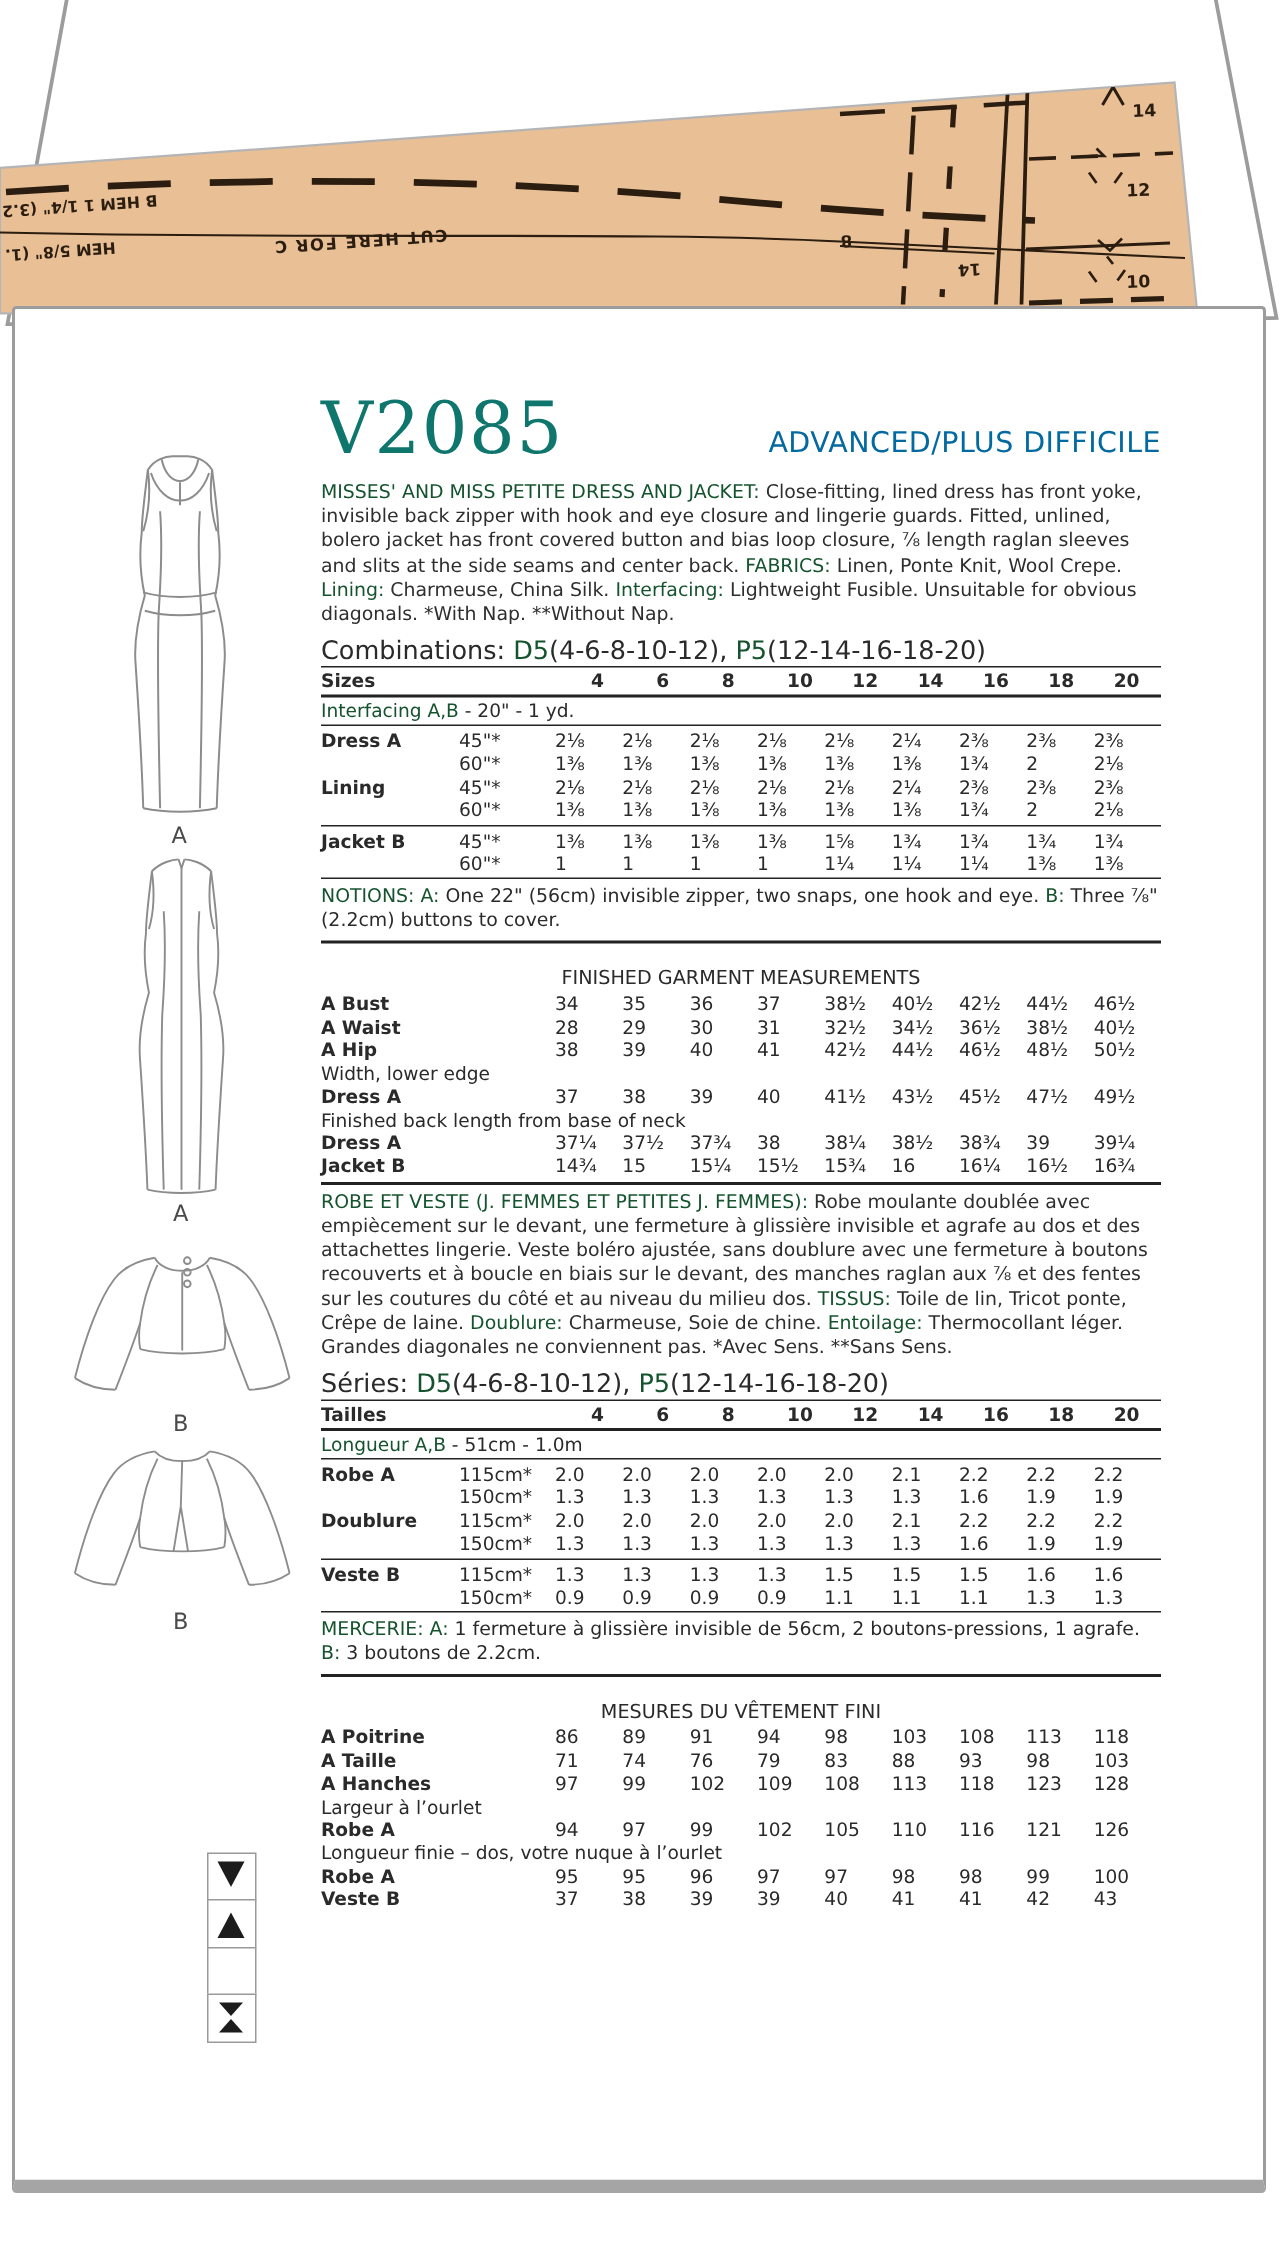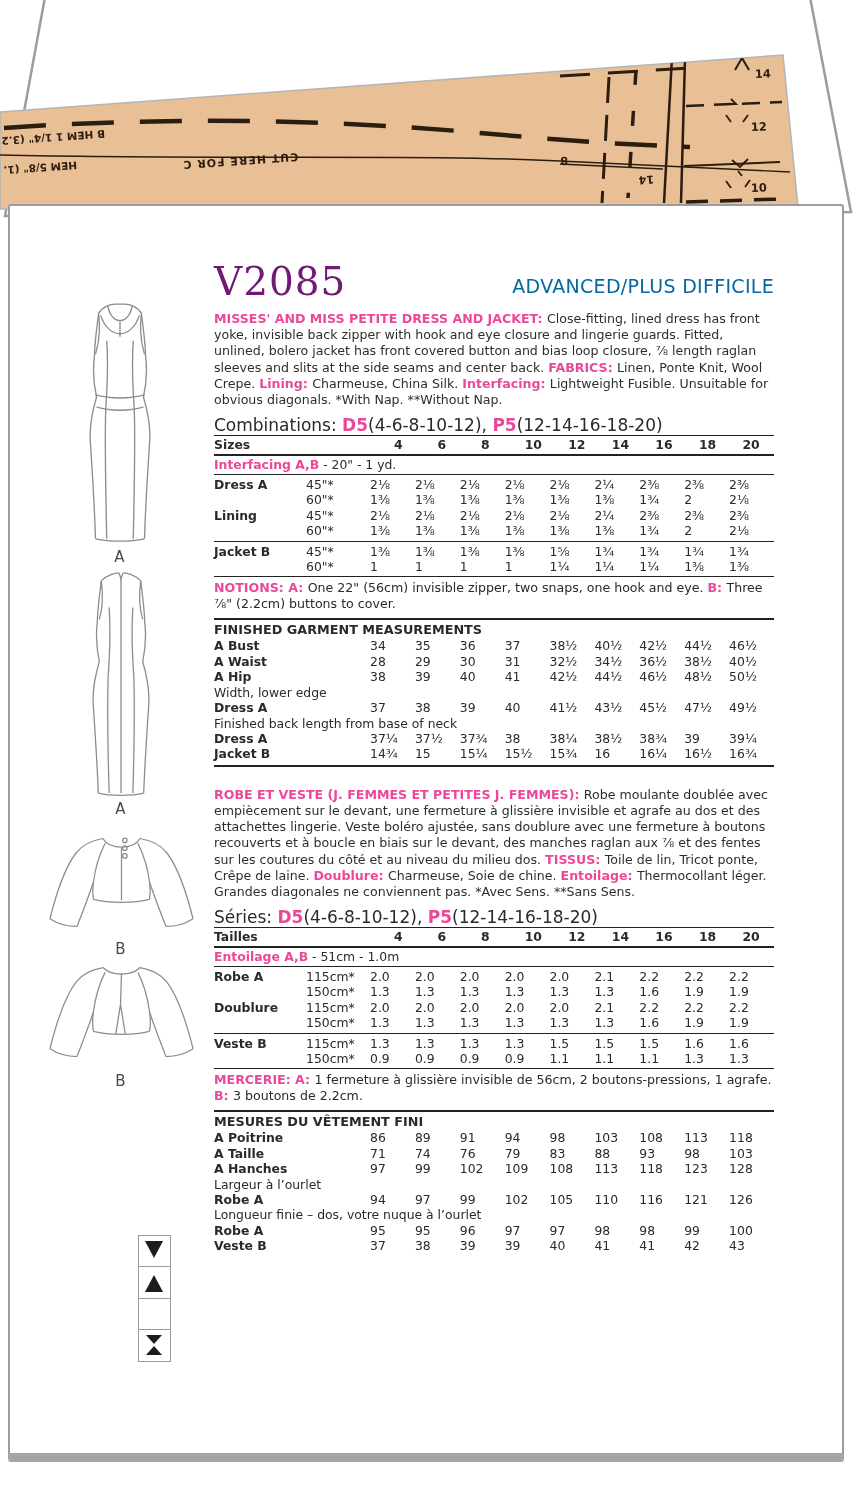--- a/index.html
+++ b/index.html
@@ -13,39 +13,39 @@
   .illo .glabel{font-size:15px;color:#4a4a4a;letter-spacing:1px;margin-top:-4px;}
   .illo-dress-front{left:50px;top:92px;width:120px;}
   .illo-dress-back{left:60px;top:362px;width:102px;}
   .illo-jacket-front{left:28px;top:618px;width:166px;}
   .illo-jacket-back{left:28px;top:748px;width:166px;}
   .marks{position:absolute;left:128px;top:1030px;width:34px;}
   .markbox{width:33px;height:33px;border:1.5px solid #9a9a9a;box-sizing:border-box;margin-top:-1.5px;background:#fff;}
   
   .content{position:absolute;left:204px;top:56px;width:560px;}
   .hdr{display:flex;justify-content:space-between;align-items:flex-end;margin-bottom:10px;}
-  .pnum{font-family:"DejaVu Serif","Liberation Serif",serif;font-size:39px;line-height:1;color:#701a75;letter-spacing:1px;}
+  .pnum{font-family:"DejaVu Serif","Liberation Serif",serif;font-size:48px;line-height:1;color:#0f766e;letter-spacing:1px;}
   .diff{font-size:19px;color:#0369a1;letter-spacing:0.3px;padding-bottom:4px;}
   .para{font-size:12.6px;line-height:16.2px;color:#2e2e2e;text-align:left;}
-  .para .b,.b{font-weight:bold;color:#ec4899;}
+  .para .b,.b{font-weight:normal;color:#14532d;}
   .combo{font-size:17px;line-height:16px;margin-top:9px;margin-bottom:2px;}
   
   .yard{border-bottom:1px solid #222;}
   .trow{display:grid;grid-template-columns:92px 64px repeat(9,1fr);font-size:12.4px;line-height:15.4px;}
   .thead{border-top:1px solid #222;border-bottom:2px solid #222;font-weight:bold;padding:1px 0;gap:12px;}
   .noterow{font-size:12.4px;line-height:15.4px;padding:1px 0 2px 0;}
   .tgroup{border-top:1px solid #222;padding:2px 0;}
   .cell{white-space:nowrap;overflow:visible;}
   .lab{font-weight:bold;}
   .mtbl{margin-top:2px;}
-  .mtitle{font-weight:bold;font-size:12.8px;line-height:16px;padding-top:2px;}
+  .mtitle{font-weight:normal;font-size:12.8px;line-height:16px;padding-top:16px;text-align:center;}
   .mrow{display:grid;grid-template-columns:156px repeat(9,1fr);font-size:12.4px;line-height:15.4px;}
   .mlabel{font-weight:normal;font-size:12.4px;line-height:15.4px;}
   .bt2{border-top:2px solid #222;}
-  .bb2{border-bottom:2px solid #222;padding-bottom:3px;} .sp4{margin-top:20px;}
+  .bb2{border-bottom:2px solid #222;padding-bottom:3px;} .sp4{margin-top:3px;}
   .notions{font-size:12.6px;line-height:16px;padding:3px 0 4px 0;}
 </style>
 </head>
 <body>
 
 <div class="page">
 
   <svg class="top-art" width="858" height="260" viewBox="0 0 858 260">
     <defs>
       <clipPath id="tissueClip">
@@ -403,21 +403,21 @@
             <div class="cell val">4</div>
             <div class="cell val">6</div>
             <div class="cell val">8</div>
             <div class="cell val">10</div>
             <div class="cell val">12</div>
             <div class="cell val">14</div>
             <div class="cell val">16</div>
             <div class="cell val">18</div>
             <div class="cell val">20</div>
           </div>
-          <div class="noterow"><span class="b">Entoilage A,B</span><span> - 51cm - 1.0m</span></div>
+          <div class="noterow"><span class="b">Longueur A,B</span><span> - 51cm - 1.0m</span></div>
           <div class="tgroup">
             <div class="trow">
               <div class="cell lab">Robe A</div>
               <div class="cell sub">115cm*</div>
               <div class="cell val">2.0</div>
               <div class="cell val">2.0</div>
               <div class="cell val">2.0</div>
               <div class="cell val">2.0</div>
               <div class="cell val">2.0</div>
               <div class="cell val">2.1</div>

